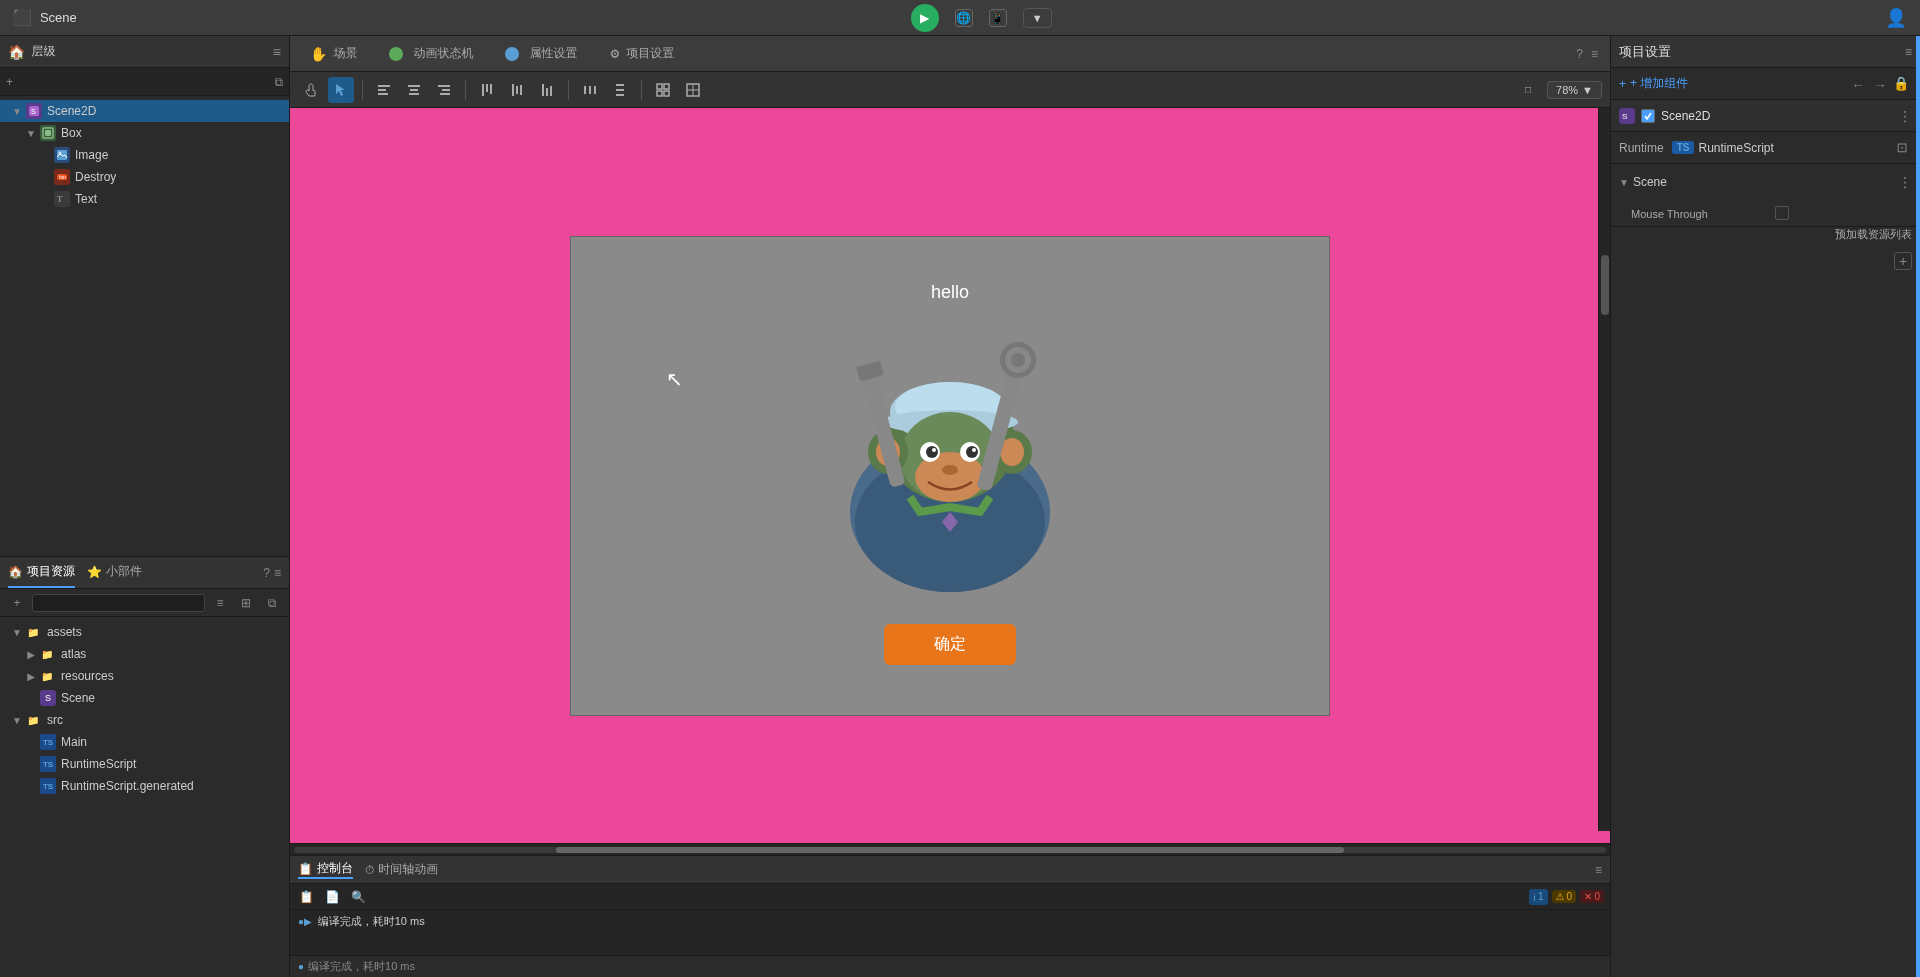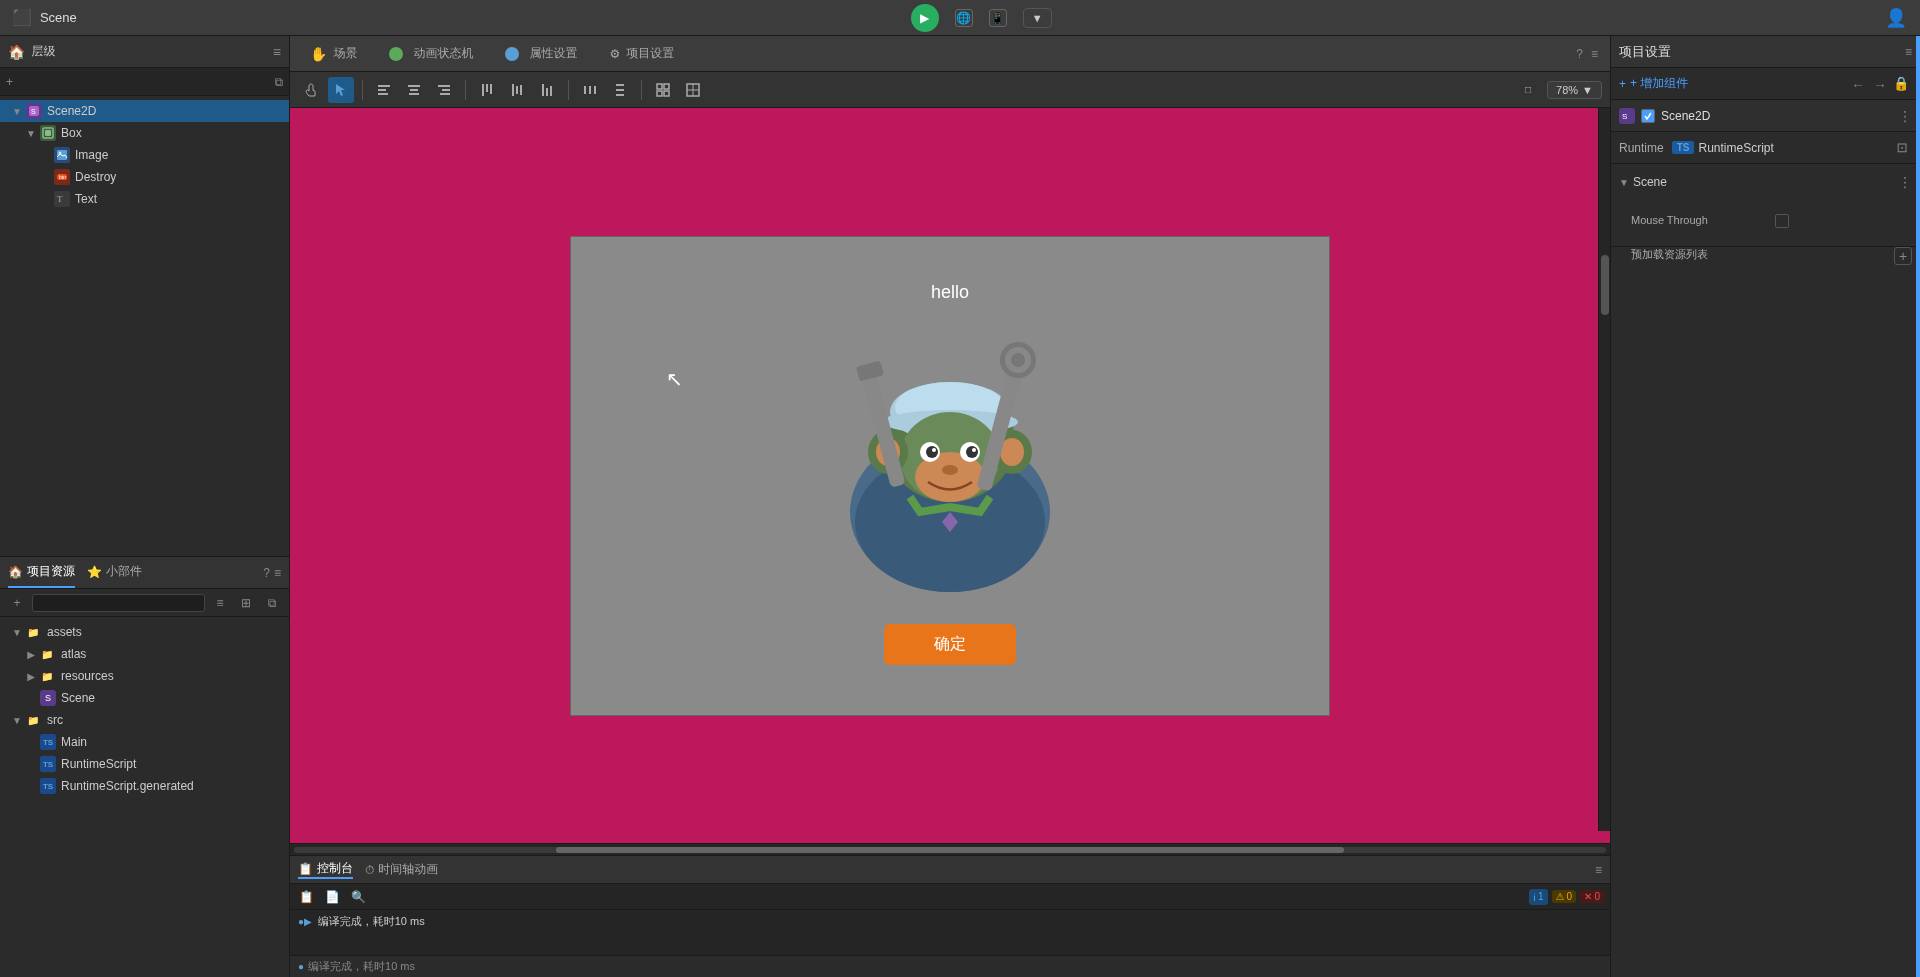--- a/index.html
+++ b/index.html
@@ -303,21 +303,21 @@
       height: 14px;
       border-radius: 50%;
       background: #5a9fd4;
       display: flex;
       align-items: center;
       justify-content: center;
       font-size: 8px;
     }
     .editor-canvas {
       flex: 1;
-      background: #be185d;
+      background: #ec4899;
       position: relative;
       overflow: hidden;
       display: flex;
       align-items: center;
       justify-content: center;
     }
     .scrollbar-bottom {
       height: 12px;
       background: #252525;
       border-top: 1px solid #1a1a1a;
@@ -515,25 +515,24 @@
       padding: 0 8px;
       gap: 4px;
       cursor: pointer;
     }
     .props-section-title {
       font-size: 12px;
       color: #ccc;
     }
     .prop-row {
       display: flex;
-      align-items: flex-start;
+      align-items: flex-end;
       height: 26px;
       padding: 0 8px 0 20px;
       gap: 24px;
-      margin-top: 20px;
     }
     .prop-label {
       width: 120px;
       font-size: 11px;
       color: #aaa;
       flex-shrink: 0;
     }
     .prop-value {
       flex: 1;
       font-size: 11px;
@@ -575,24 +574,25 @@
     .ts-badge {
       background: #1a5aa0;
       color: #5a9fd4;
       padding: 1px 5px;
       border-radius: 2px;
       font-size: 10px;
       font-weight: bold;
     }
     .preload-row {
       display: flex;
-      align-items: flex-start;
+      align-items: flex-end;
       height: 28px;
       padding: 0 8px 0 20px;
       gap: 10px;
+      flex-direction: column;
     }
     .preload-label {
       flex: 1;
       font-size: 11px;
       color: #aaa;
     }
     .add-btn-small {
       width: 18px;
       height: 18px;
       background: none;

